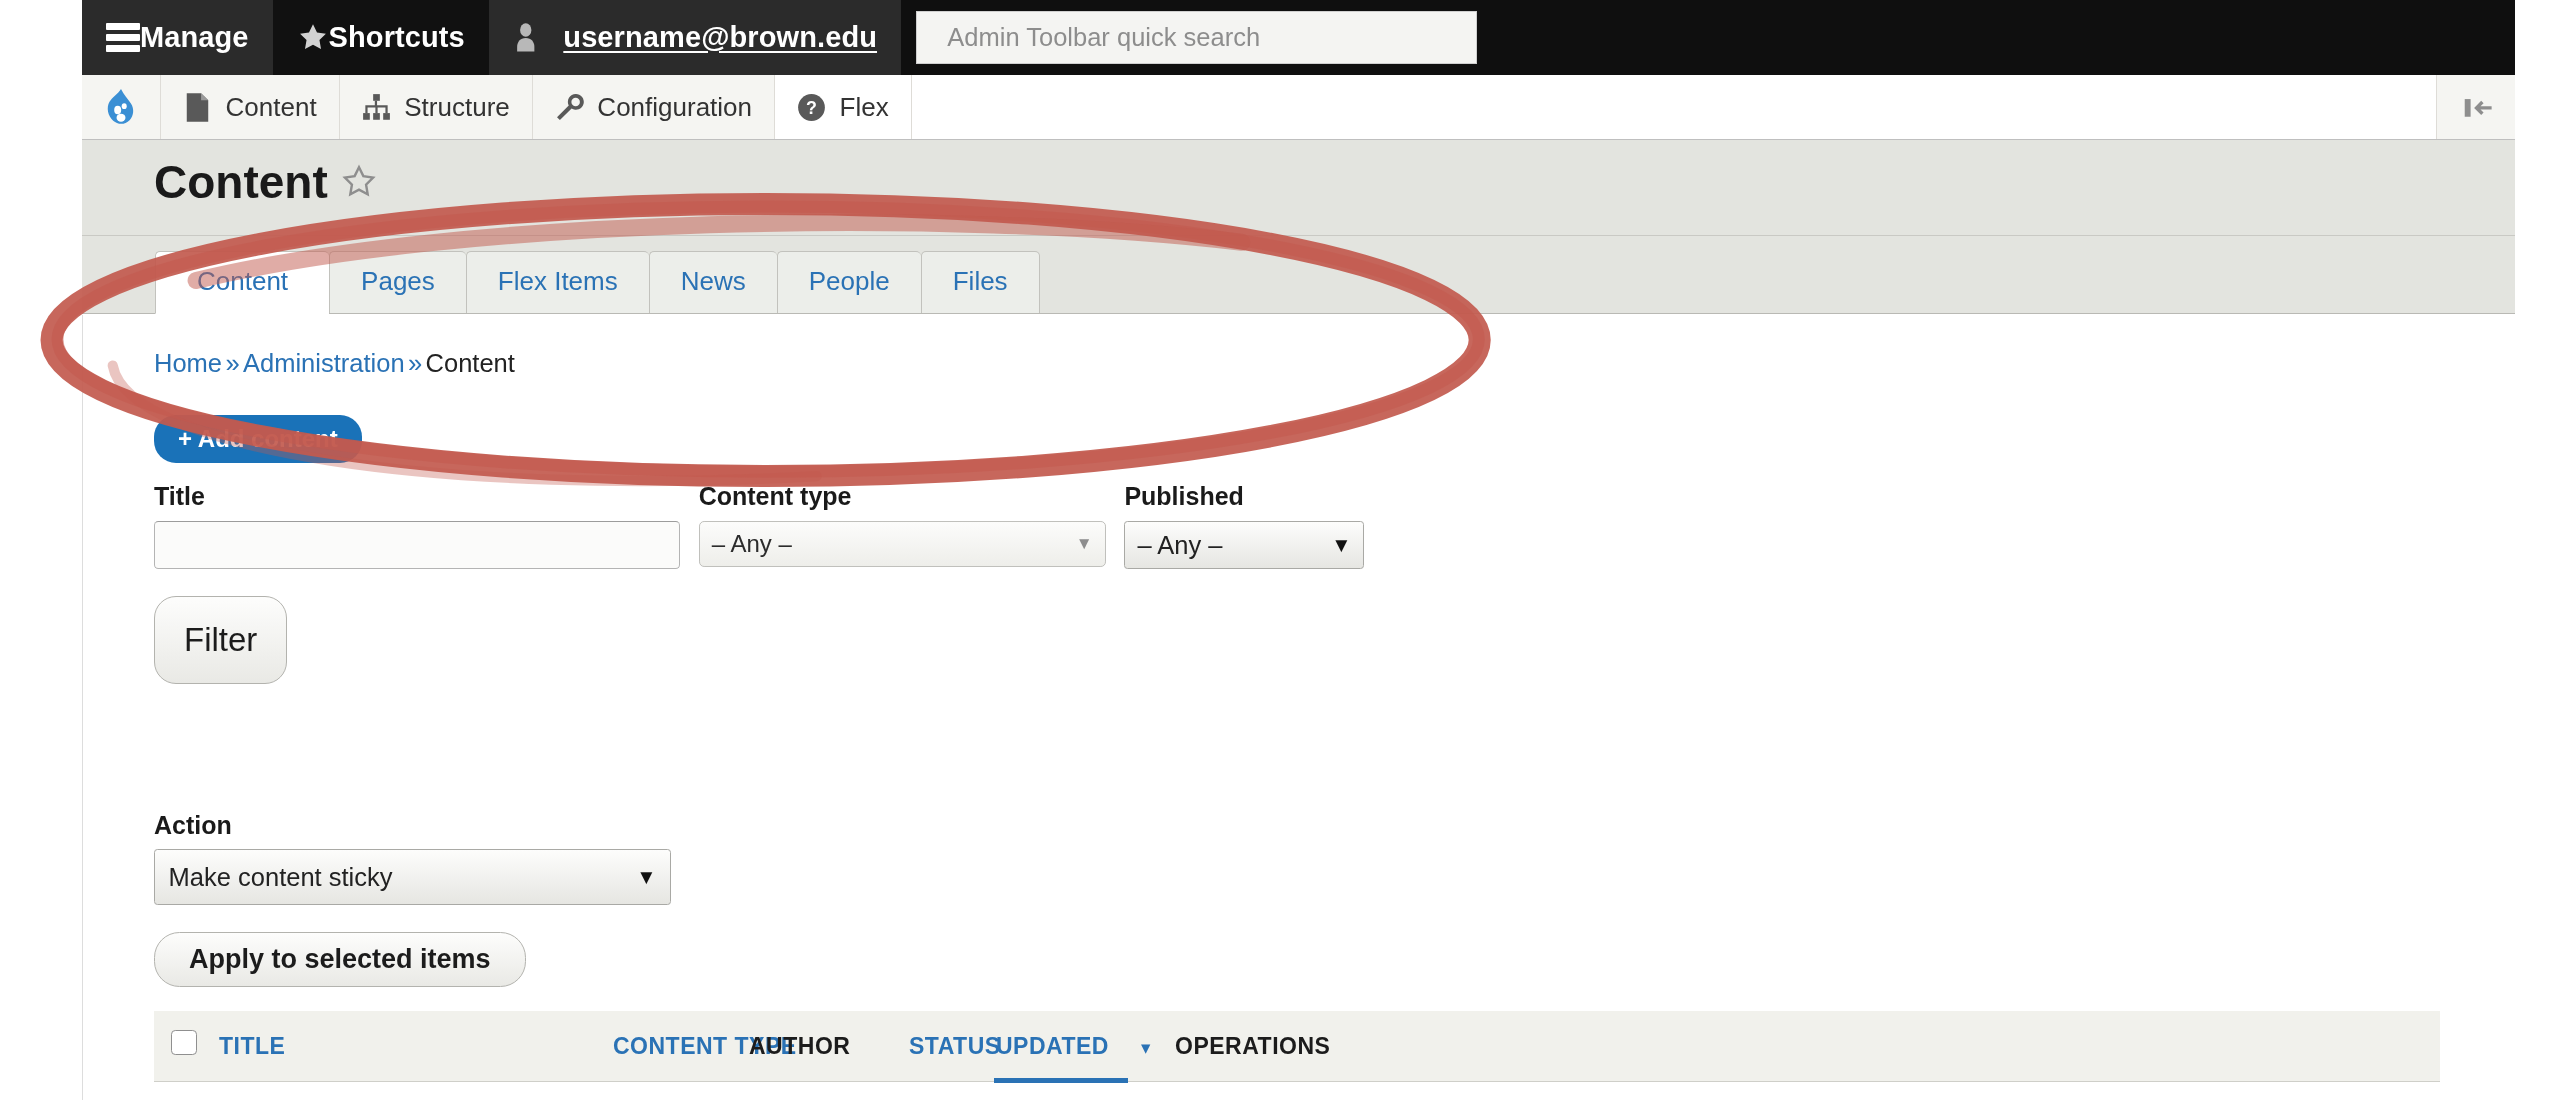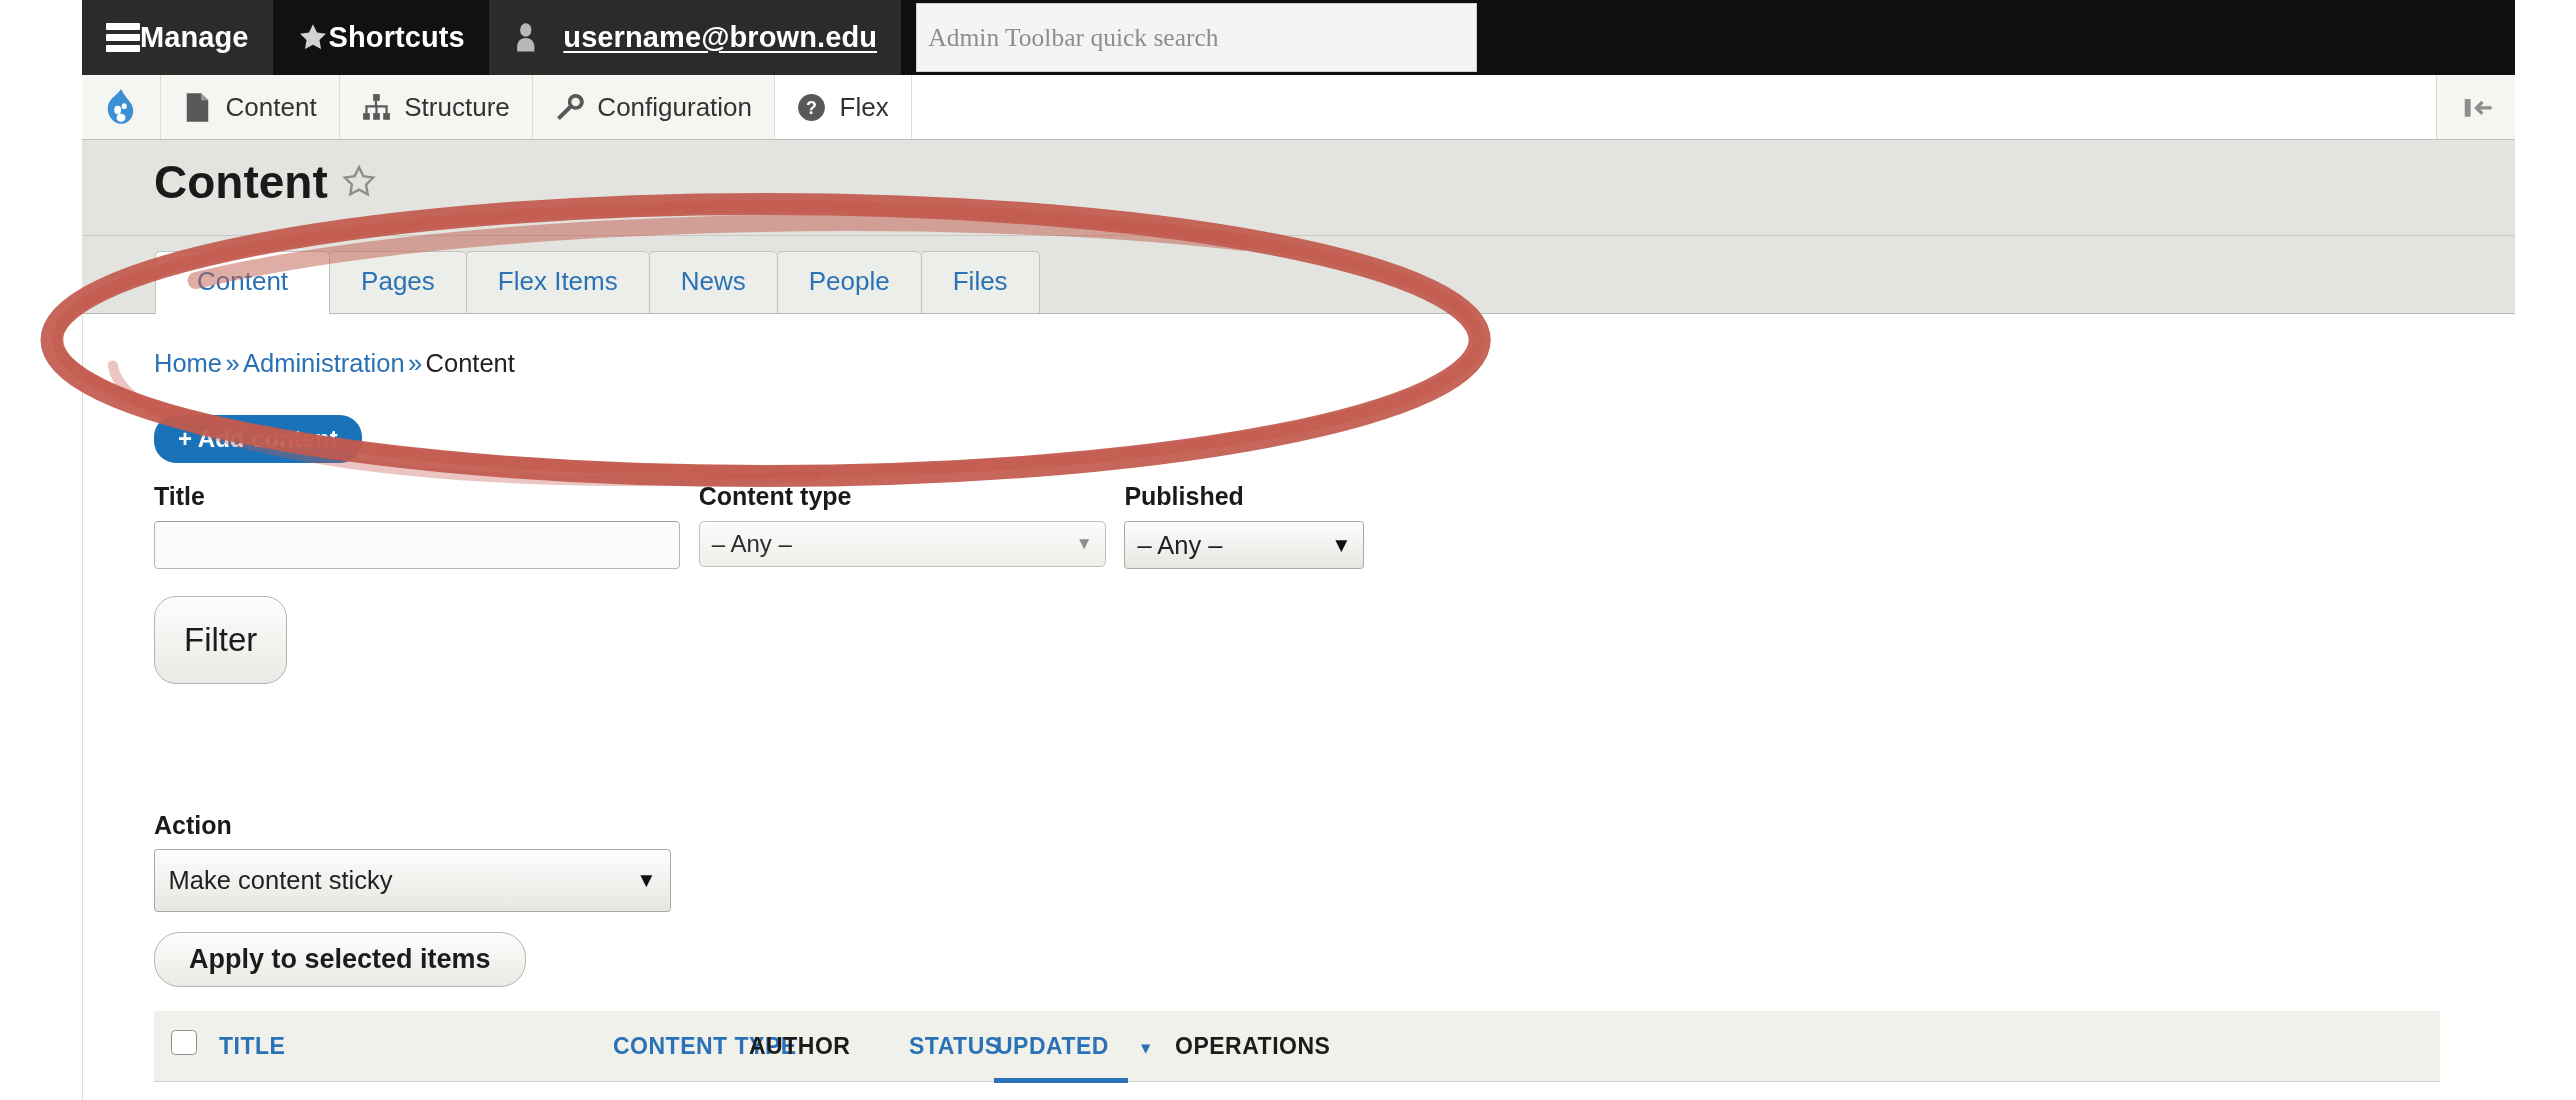--- a/index.html
+++ b/index.html
@@ -62,28 +62,28 @@
   }
   .star-ico { width: 32px; height: 31px; fill: #d2d2d2; }
   .user-ico { width: 25.5px; height: 32px; fill: #b8b8b8; }
   .ab-search-wrap {
     display: flex;
     align-items: center;
     padding-left: 15.3px;
   }
   .ab-search {
     width: 561px;
-    height: 69px;
+    height: 53px;
     background: #f4f4f2;
     border: 0.9px solid #cfcfcf;
     border-radius: 0;
     font-size: 25.5px;
-    font-family: Liberation Serif, serif;
+    font-family: Liberation Sans, sans-serif;
     color: #5a5a5a;
-    padding: 0 11px;
+    padding: 0 30px;
     box-sizing: border-box;
     outline: none;
   }
   .ab-search::placeholder { color: #8d8d8d; }
 
   
   .menu-bar {
     position: absolute;
     left: 82px;
     top: 75px;
@@ -316,21 +316,21 @@
     top: 496px;
     font-size: 25px;
     font-weight: bold;
     color: #1a1a1a;
   }
   .action-select {
     position: absolute;
     left: 71px;
     top: 534px;
     width: 517px;
-    height: 63px;
+    height: 56px;
     border: 0.9px solid #a9a9a5;
     border-radius: 3.4px;
     background: linear-gradient(#fdfdfc, #e6e6e2);
     font-size: 25.5px;
     color: #222222;
     padding: 0 13.6px;
     box-sizing: border-box;
     display: flex;
     align-items: center;
     justify-content: space-between;

